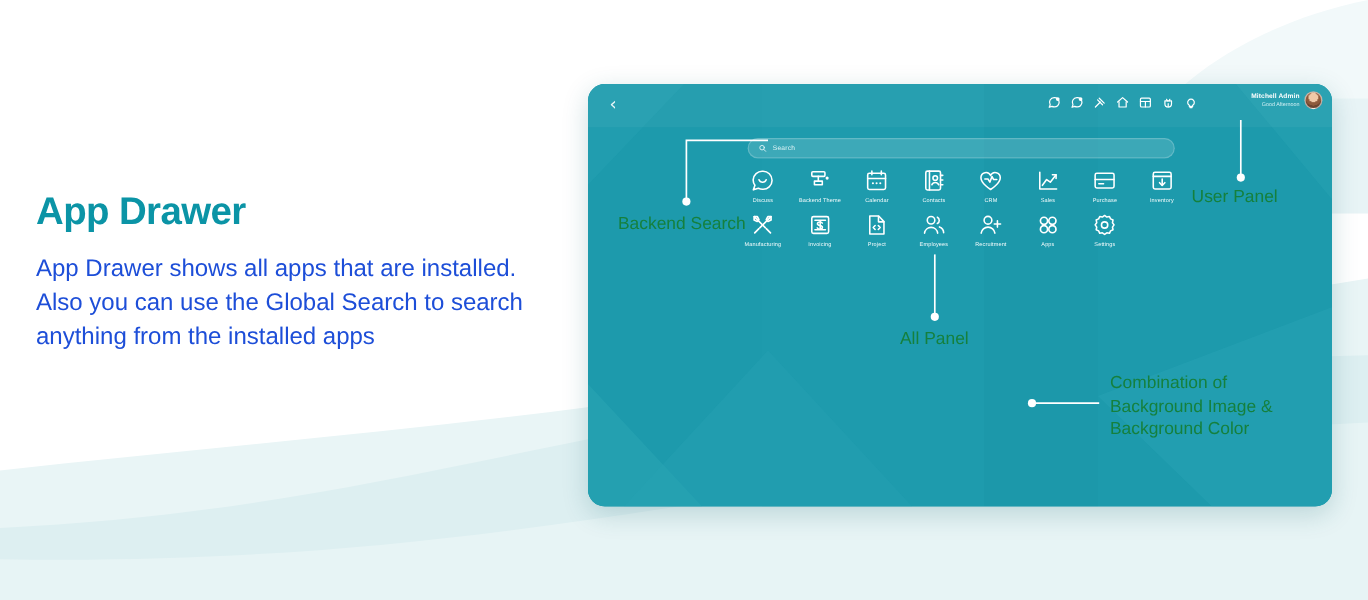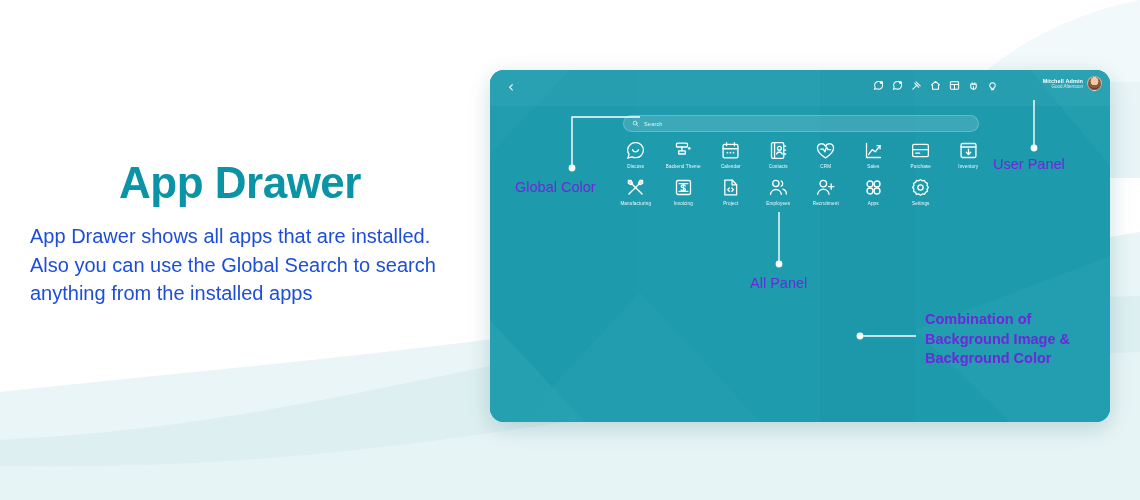--- a/index.html
+++ b/index.html
@@ -15,27 +15,26 @@
   #bg-waves { position: absolute; inset: 0; width: 1140px; height: 500px; z-index: 0; }
 
   
   #left-copy {
     position: absolute;
     left: 30px; top: 160px;
     width: 420px;
     z-index: 3;
   }
   #headline {
-    font-size: 44px;
+    font-size: 32px;
     font-weight: bold;
     color: #0b94a6;
     letter-spacing: -0.5px;
     line-height: 1.05;
     margin-bottom: 16px;
-    text-align: center;
   }
   #body-copy {
     font-size: 20px;
     line-height: 1.43;
     color: #1d4ed8;
   }
 
   
   #drawer-panel {
     position: absolute;
@@ -113,28 +112,28 @@
     font-size: 4.6px; color: #f2fbfc;
     text-align: center; letter-spacing: 0.12px;
     white-space: nowrap;
   }
 
   
   .annot-label {
     position: absolute;
     z-index: 6;
     font-size: 14.5px;
-    color: #6d28d9;
+    color: #15803d;
     line-height: 1.35;
     white-space: pre-line;
   }
   #annot-global-search { left: 515px; top: 178px; }
   #annot-all-apps { left: 750px; top: 274px; }
   #annot-user-panel { left: 993px; top: 155px; }
-  #annot-bg-combo { left: 925px; top: 310px; font-weight: bold; }
+  #annot-bg-combo { left: 925px; top: 310px; }
   #annot-lines { position: absolute; inset: 0; width: 1140px; height: 500px; z-index: 5; pointer-events: none; }
 </style>
 </head>
 <body>
 
 <svg id="bg-waves" viewBox="0 0 1140 500" preserveAspectRatio="none" aria-hidden="true">
   <path d="M0 392 C 180 372 360 358 560 330 C 760 302 950 262 1140 232 L1140 500 L0 500 Z" fill="#e9f5f6"></path>
   <path d="M0 440 C 200 430 330 398 520 360 C 720 320 930 300 1140 296 L1140 500 L0 500 Z" fill="#ddeff1"></path>
   <path d="M0 466 C 240 470 420 446 640 410 C 850 376 1000 358 1140 352 L1140 500 L0 500 Z" fill="#e7f4f5"></path>
   <path d="M1140 30 C 1060 40 1000 64 960 96 C 925 124 905 152 900 178 L1140 178 Z" fill="#e4f2f4" opacity="0.85"></path>
@@ -368,18 +367,18 @@
   <path d="M640 117 H572 V166" stroke="#ffffff" stroke-width="1.4" fill="none"></path>
   <circle cx="572" cy="168" r="3.4" fill="#ffffff"></circle>
   <path d="M779 212 V262" stroke="#ffffff" stroke-width="1.4" fill="none"></path>
   <circle cx="779" cy="264" r="3.4" fill="#ffffff"></circle>
   <path d="M1034 100 V146" stroke="#ffffff" stroke-width="1.4" fill="none"></path>
   <circle cx="1034" cy="148" r="3.4" fill="#ffffff"></circle>
   <path d="M862 336 H916" stroke="#ffffff" stroke-width="1.4" fill="none"></path>
   <circle cx="860" cy="336" r="3.4" fill="#ffffff"></circle>
 </svg>
 
-<div class="annot-label" id="annot-global-search">Global Color</div>
+<div class="annot-label" id="annot-global-search">Backend Search</div>
 <div class="annot-label" id="annot-all-apps">All Panel</div>
 <div class="annot-label" id="annot-user-panel">User Panel</div>
 <div class="annot-label" id="annot-bg-combo">Combination of
 Background Image &amp;
 Background Color</div>
 
 </body></html>

